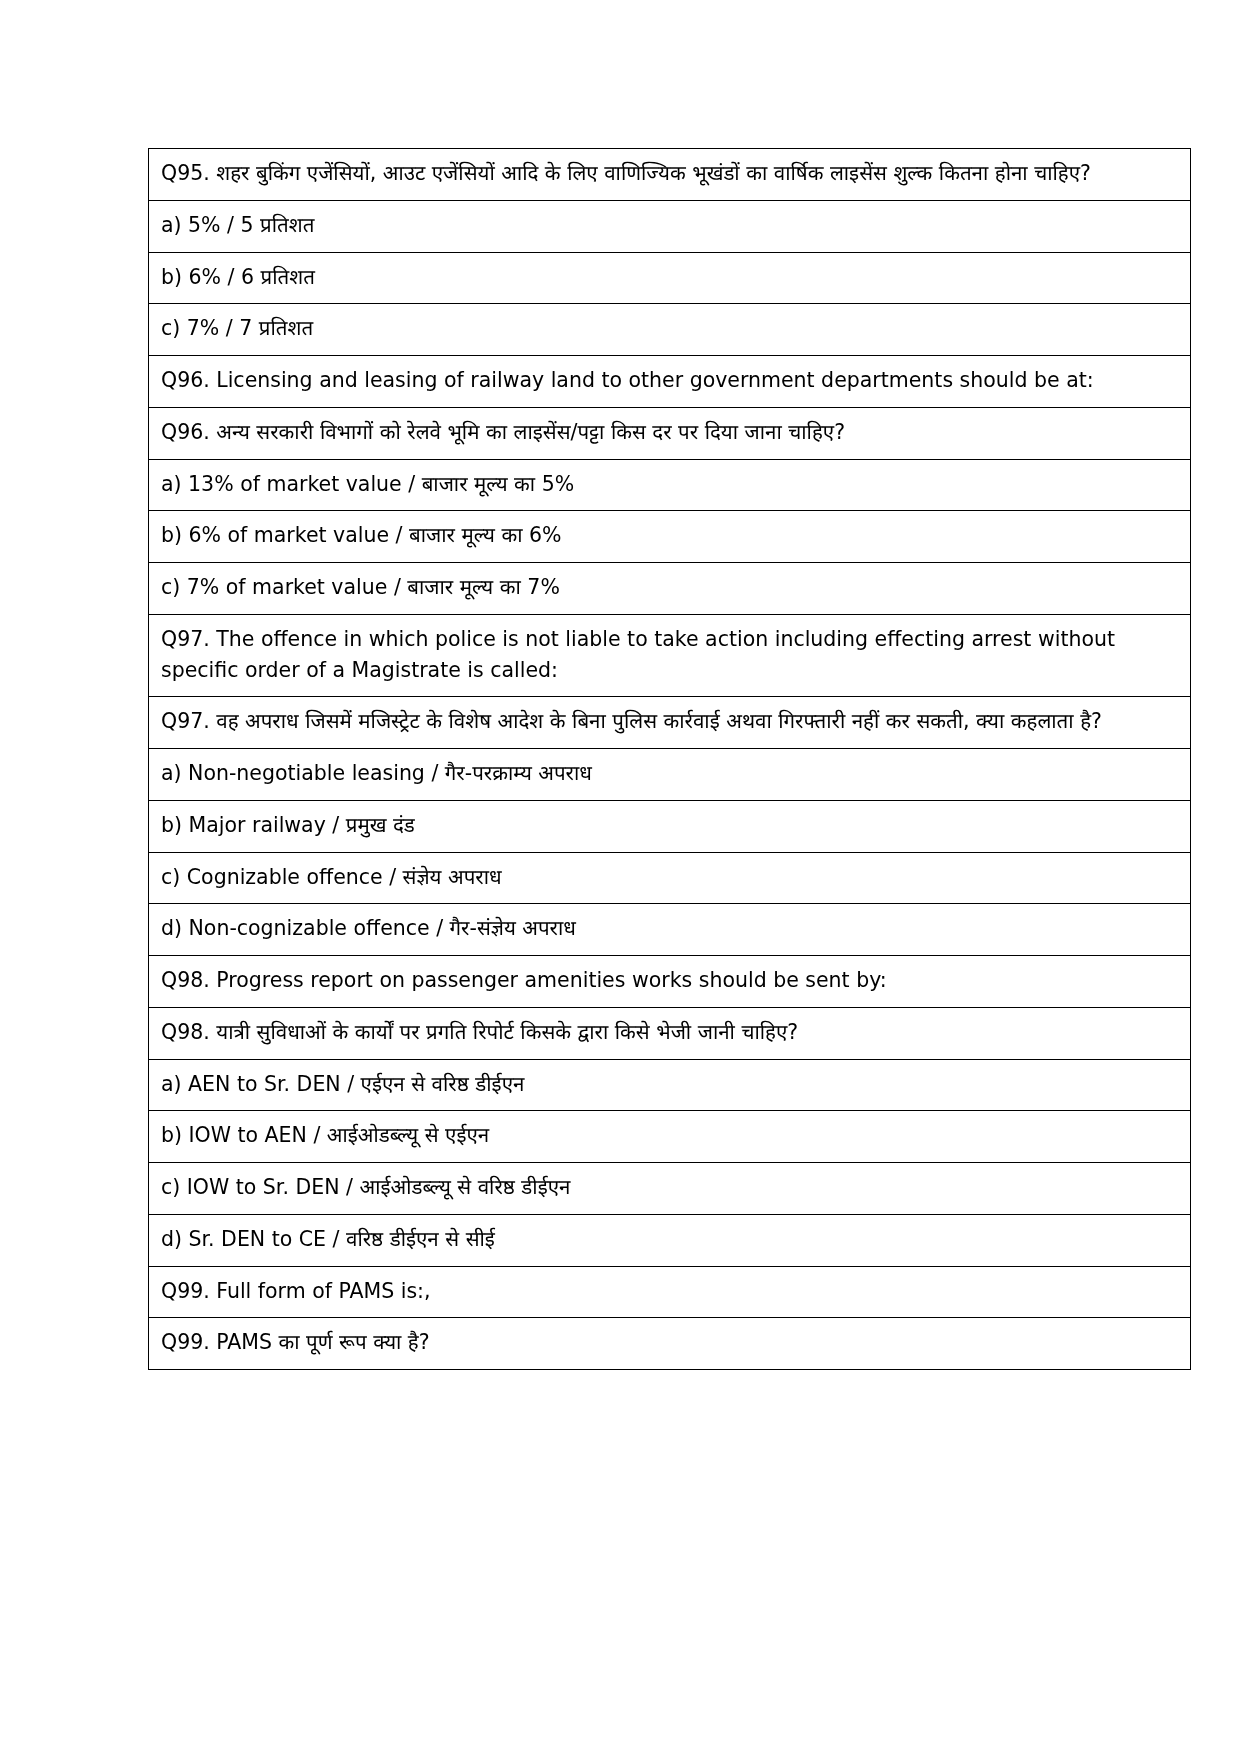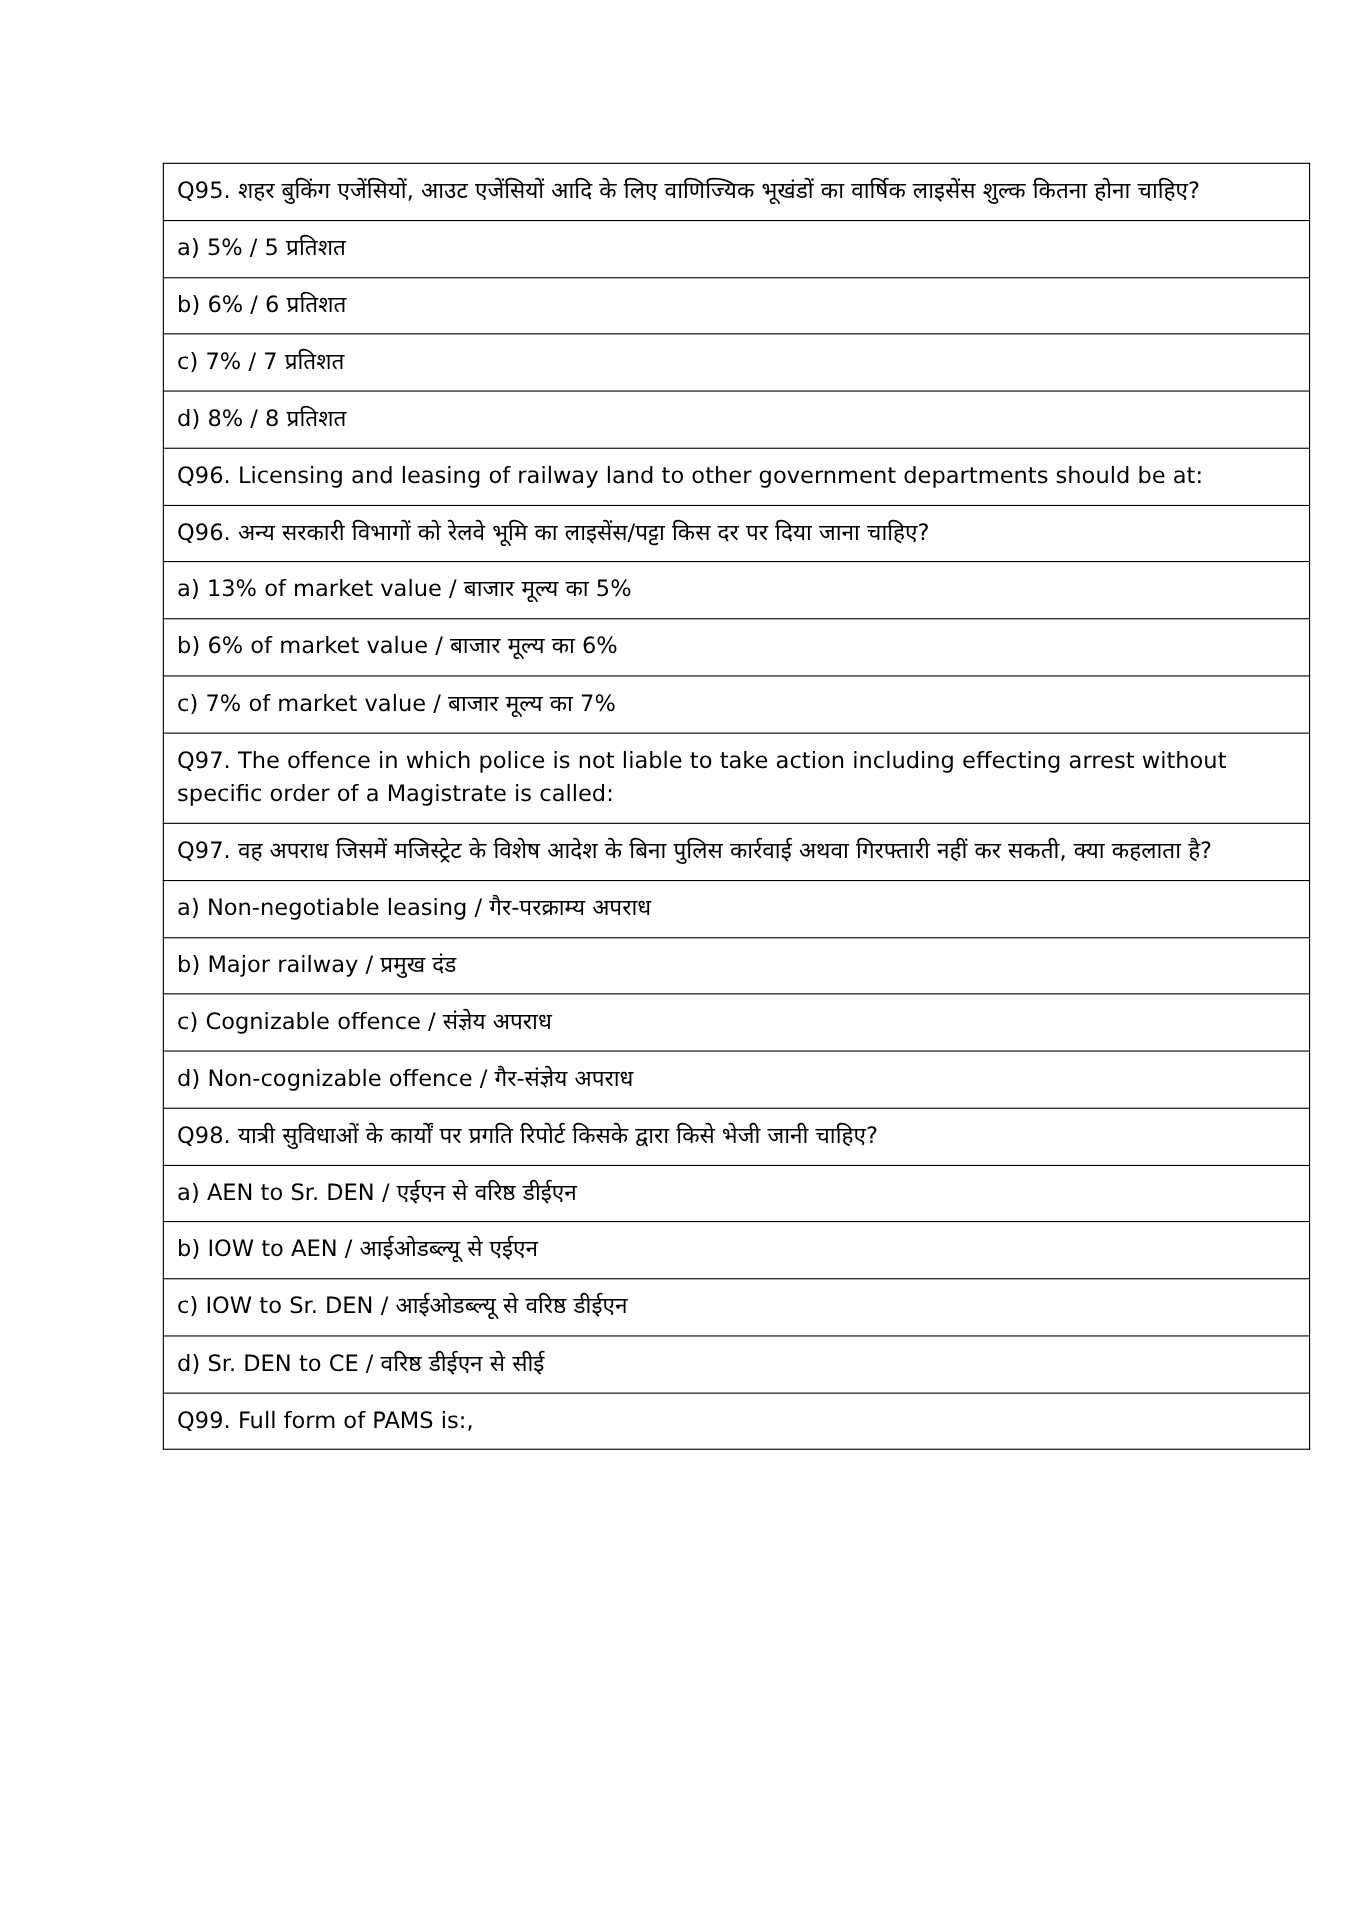--- a/index.html
+++ b/index.html
@@ -52,23 +52,20 @@
       <tr>
         <td>a) 5% / 5 प्रतिशत</td>
       </tr>
       <tr>
         <td>b) 6% / 6 प्रतिशत</td>
       </tr>
       <tr>
         <td>c) 7% / 7 प्रतिशत</td>
       </tr>
       <tr>
-        <td>d) 8% / 8 प्रतिशत</td>
-      </tr>
-      <tr>
         <td>Q96. Licensing and leasing of railway land to other government departments should be at:</td>
       </tr>
       <tr>
         <td>Q96. अन्य सरकारी विभागों को रेलवे भूमि का लाइसेंस/पट्टा किस दर पर दिया जाना चाहिए?</td>
       </tr>
       <tr>
         <td>a) 13% of market value / बाजार मूल्य का 5%</td>
       </tr>
       <tr>
         <td>b) 6% of market value / बाजार मूल्य का 6%</td>
@@ -88,32 +85,38 @@
       <tr>
         <td>b) Major railway / प्रमुख दंड</td>
       </tr>
       <tr>
         <td>c) Cognizable offence / संज्ञेय अपराध</td>
       </tr>
       <tr>
         <td>d) Non-cognizable offence / गैर-संज्ञेय अपराध</td>
       </tr>
       <tr>
+        <td>Q98. Progress report on passenger amenities works should be sent by:</td>
+      </tr>
+      <tr>
         <td>Q98. यात्री सुविधाओं के कार्यों पर प्रगति रिपोर्ट किसके द्वारा किसे भेजी जानी चाहिए?</td>
       </tr>
       <tr>
         <td>a) AEN to Sr. DEN / एईएन से वरिष्ठ डीईएन</td>
       </tr>
       <tr>
         <td>b) IOW to AEN / आईओडब्ल्यू से एईएन</td>
       </tr>
       <tr>
         <td>c) IOW to Sr. DEN / आईओडब्ल्यू से वरिष्ठ डीईएन</td>
       </tr>
       <tr>
         <td>d) Sr. DEN to CE / वरिष्ठ डीईएन से सीई</td>
       </tr>
       <tr>
         <td>Q99. Full form of PAMS is:,</td>
       </tr>
+      <tr>
+        <td>Q99. PAMS का पूर्ण रूप क्या है?</td>
+      </tr>
     </tbody>
   </table>
 </div>
 
 </body></html>

